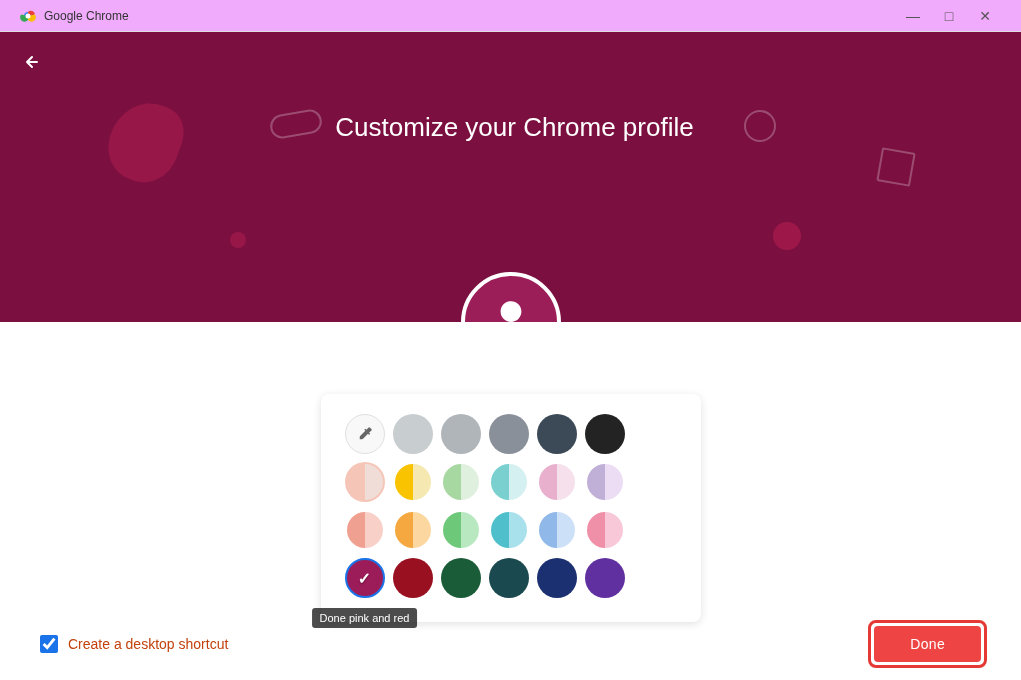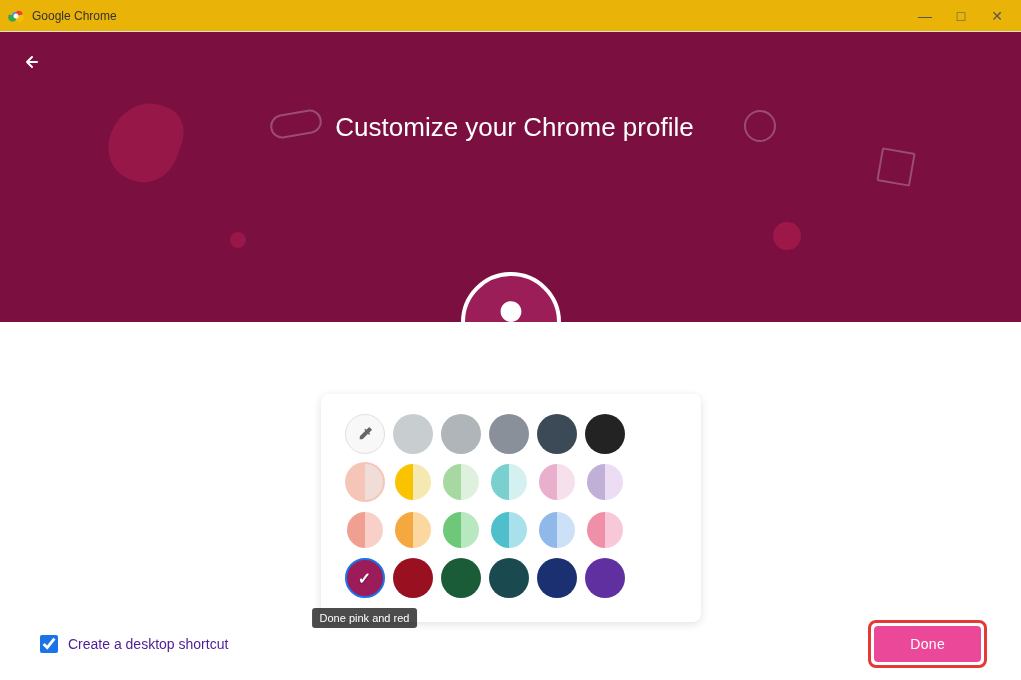--- a/index.html
+++ b/index.html
@@ -8,25 +8,25 @@
       height: 680px;
       background: #ffffff;
       font-family: 'Segoe UI', Arial, sans-serif;
       overflow: hidden;
       position: relative;
     }
 
     
     .title-bar {
       height: 32px;
-      background: #eab308;
+      background: #f0abfc;
       display: flex;
       align-items: center;
       justify-content: space-between;
-      padding: 0 8px;
+      padding: 0 20px;
       border-bottom: 1px solid #ddd;
       user-select: none;
     }
     .title-bar-left {
       display: flex;
       align-items: center;
       gap: 8px;
     }
     .chrome-icon {
       width: 16px;
@@ -253,35 +253,35 @@
       gap: 10px;
     }
     .checkbox-input {
       width: 18px;
       height: 18px;
       accent-color: #1a73e8;
       cursor: pointer;
     }
     .checkbox-label {
       font-size: 14px;
-      color: #4c1d95;
+      color: #c2410c;
     }
 
     .done-btn-wrapper {
       position: relative;
     }
     .done-btn-ring {
       position: absolute;
       inset: -6px;
       border: 3px solid #e53935;
       border-radius: 8px;
       pointer-events: none;
     }
     .done-btn {
-      background: #ec4899;
+      background: #ef4444;
       color: white;
       border: none;
       border-radius: 4px;
       padding: 10px 36px;
       font-size: 14px;
       cursor: pointer;
       font-weight: 500;
       letter-spacing: 0.3px;
     }
   </style>

